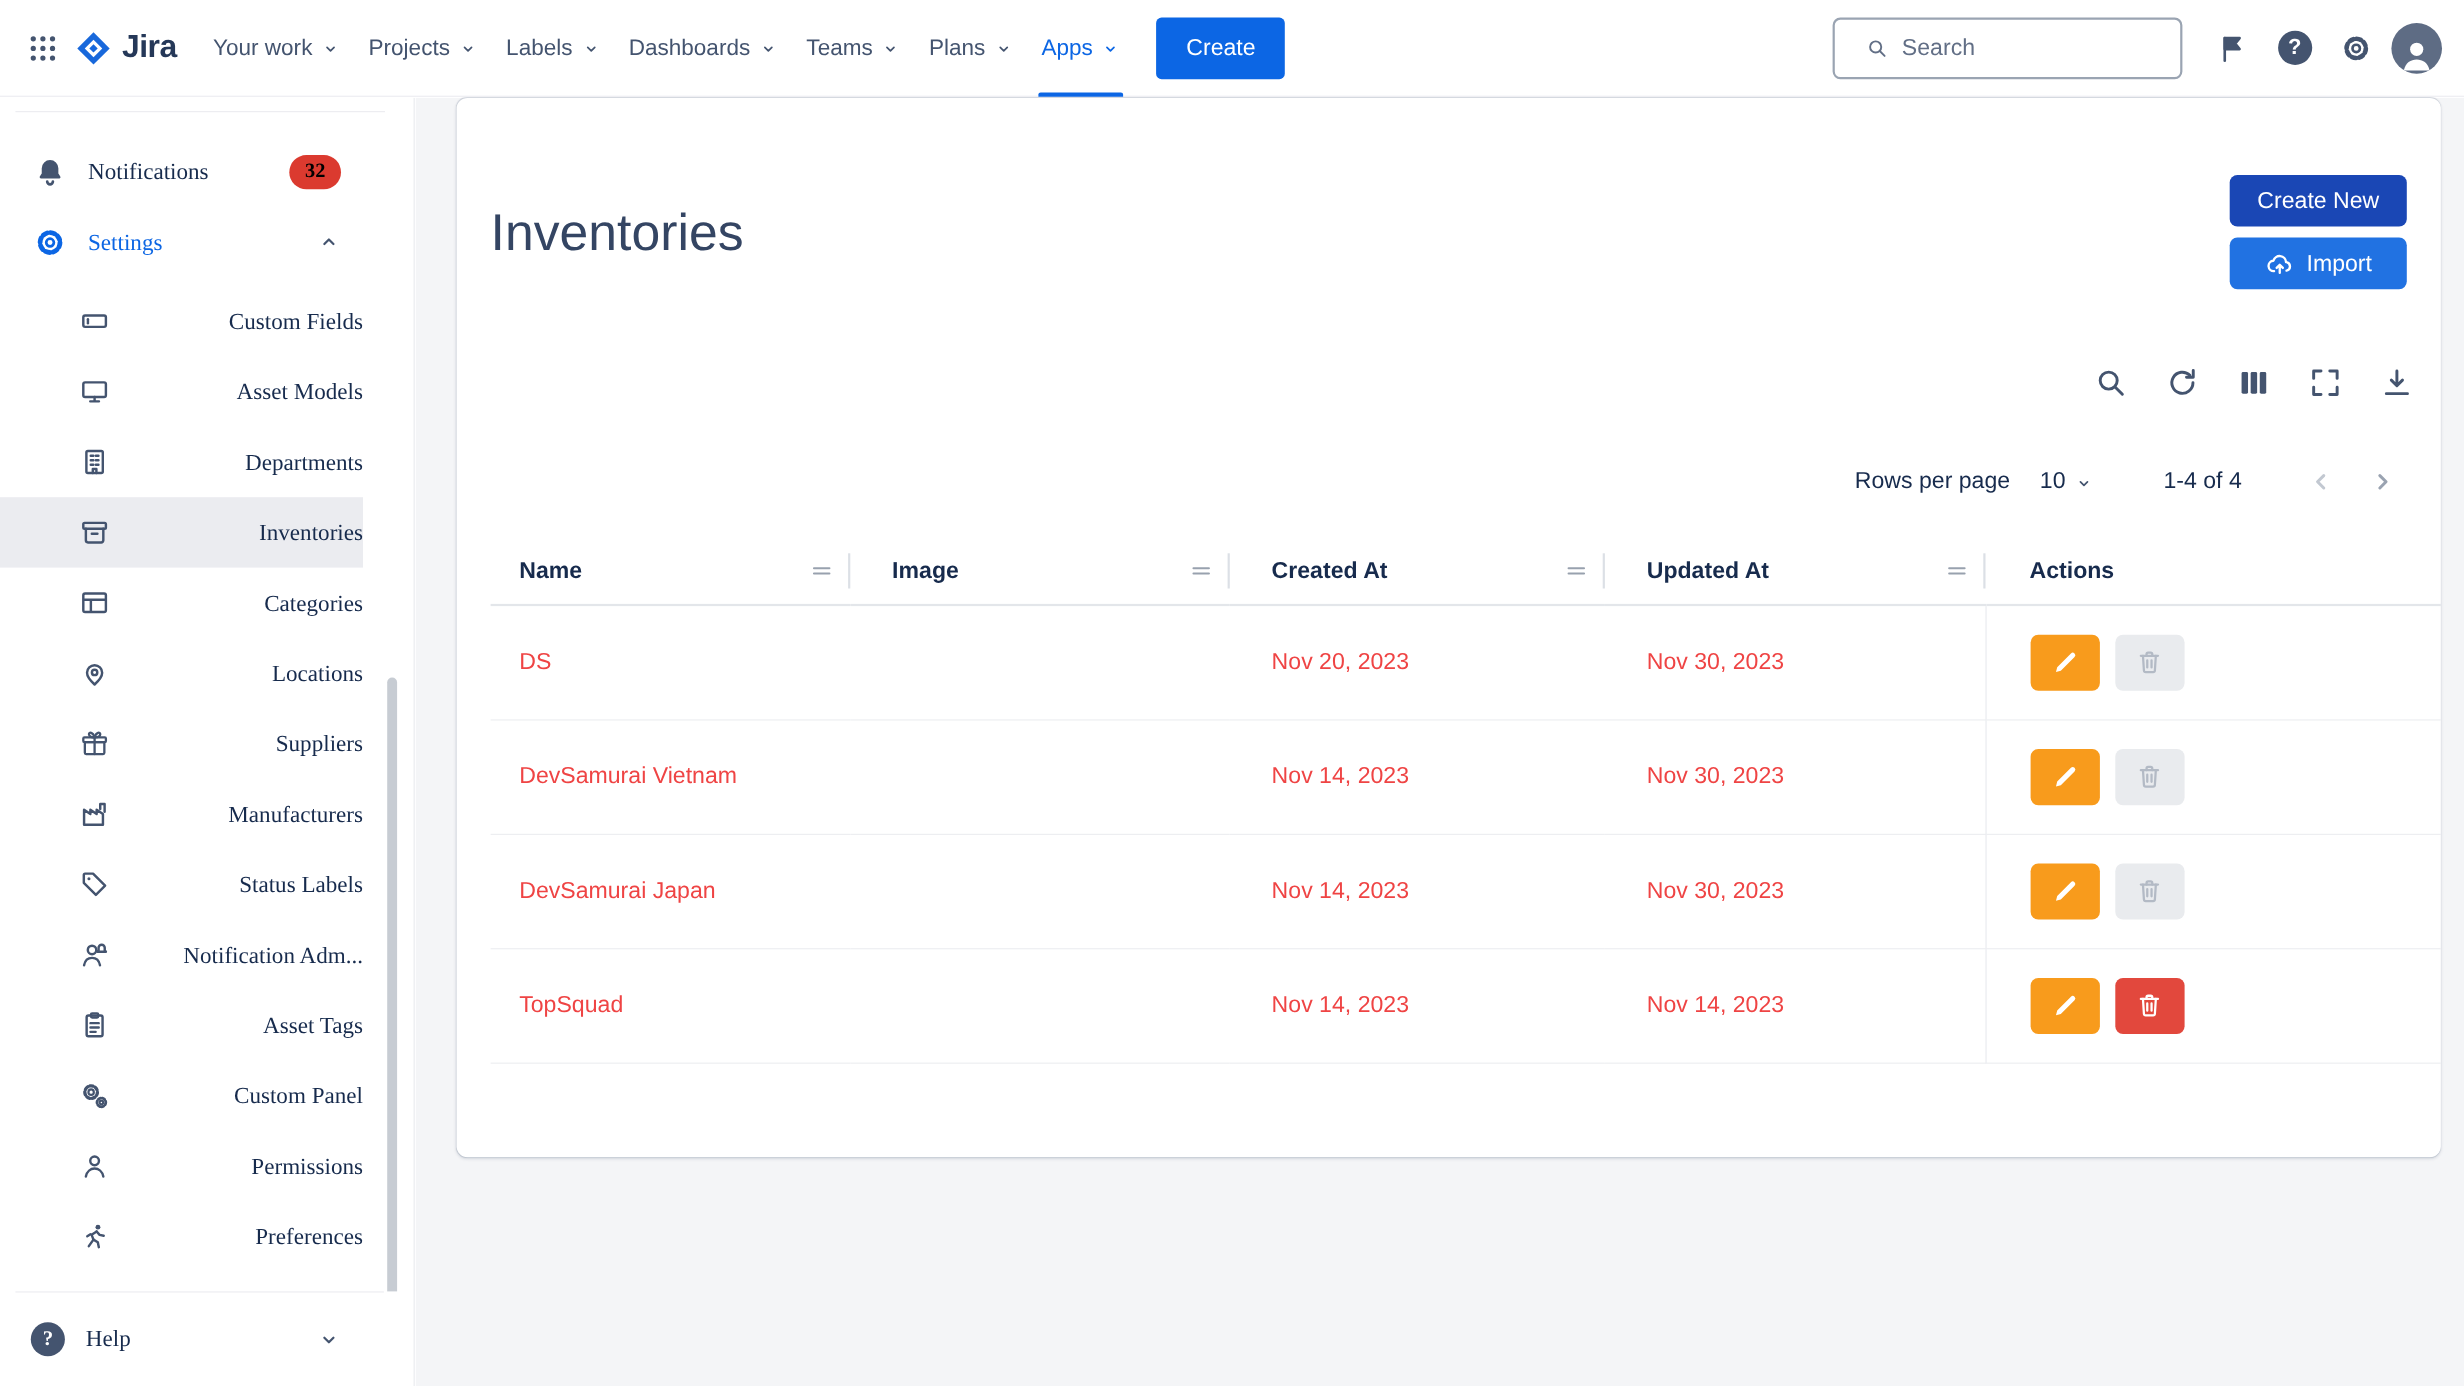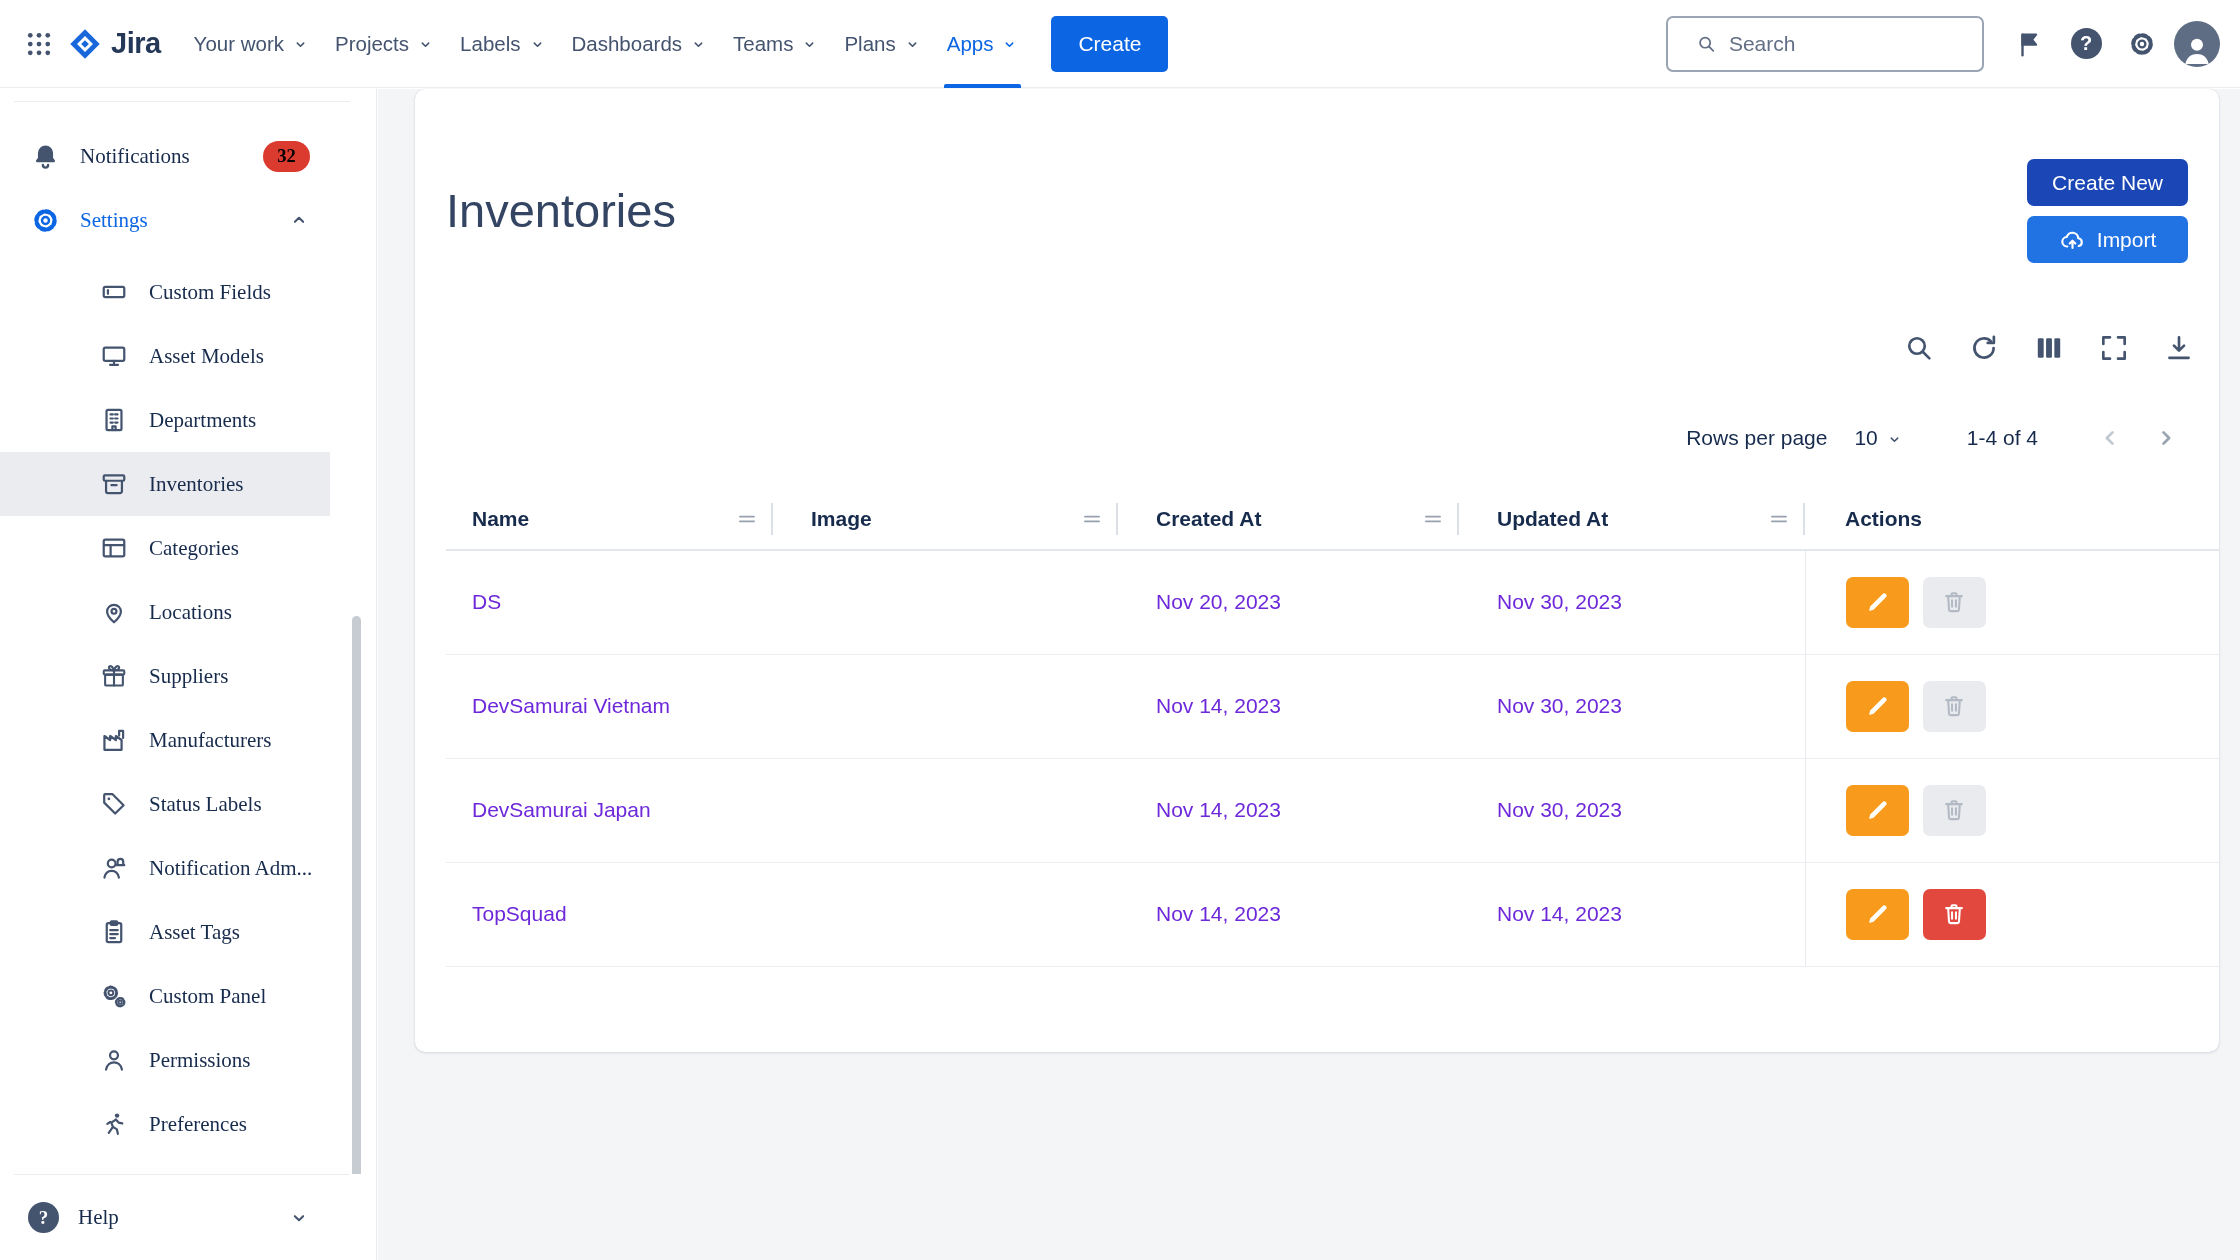--- a/index.html
+++ b/index.html
@@ -36,21 +36,21 @@
   .sidebar { position:absolute; top:89px; left:0; bottom:0; width:377px; background:#fff; border-right:1px solid #E8EAEE; z-index:2;font-family:Liberation Serif, serif; }
   .sidebar-divider { height:1px; background:#EBECF0; margin:12px 26px 22px 14px; }
   .side-row { height:64px; display:flex; align-items:center; padding:0 20px 0 30px; width:330px; font-size:21px; color:#172B4D; cursor:pointer; }
   .row-icon { width:31px; height:31px; margin-right:19px; color:#44546F; display:flex; align-items:center; justify-content:center; flex:none; }
   .row-icon .ic { width:100%; height:100%; }
   .badge { margin-left:auto; background:var(--badge-red,#DB3A2F); color:#000000; font-size:18.5px; font-weight:700; min-width:47px; height:31px; border-radius:17px; display:flex; align-items:center; justify-content:center; padding:0 8px; }
   .side-row.settings { color:var(--brand-blue,#0C66E4); font-weight:500; }
   .side-row.settings .row-icon { color:var(--brand-blue,#0C66E4); }
   .chev { margin-left:auto; color:#44546F; width:22px; height:22px; flex:none; }
   .sub-list { margin-top:8px; }
-  .sub-item { height:64px; display:flex; align-items:center; padding-left:100px; width:330px; font-size:21px; color:#172B4D; cursor:pointer; }
+  .sub-item { height:64px; display:flex; align-items:center; padding-left:72px; width:330px; font-size:21px; color:#172B4D; cursor:pointer;justify-content:space-between; }
   .sub-item .row-icon { width:28px; height:28px; margin-right:21px; }
   .sub-item.active { background:var(--active-item-bg,#EBECF0); }
   .sub-item span { white-space:nowrap; overflow:hidden; text-overflow:ellipsis; max-width:210px; }
   .scroll-thumb { position:absolute; right:15px; top:527px; width:9px; height:572px; border-radius:5px; background:#C7CCD3; }
   .sidebar-bottom { position:absolute; bottom:0; left:0; right:1px; background:#fff; }
   .help-divider { height:1px; background:#EBECF0; margin:0 26px 0 14px; }
   .help-row { height:85px; display:flex; align-items:center; padding:0 20px 0 28px; width:330px; font-size:21px; color:#172B4D; cursor:pointer; }
   .help-icon { width:31px; height:31px; border-radius:50%; background:#44546F; color:#fff; font-weight:700; font-size:19px; display:flex; align-items:center; justify-content:center; margin-right:19px; flex:none; }
 
   
@@ -75,21 +75,21 @@
   .pg-prev { margin-left:52px; color:#C2C8D1; }
   .pg-next { margin-left:16px; color:#9AA3B1; }
 
   
   .inv-table { margin:33px 0 0 31px; width:1773px; border-collapse:collapse; table-layout:fixed; }
   .inv-table th { font-size:21px; font-weight:700; color:#172B4D; text-align:left; height:62px; position:relative; padding:0 0 0 38px; border-bottom:2px solid #E3E6EA; }
   .inv-table th.c-name, .inv-table td.c-name { padding-left:26px; }
   .inv-table th.c-actions, .inv-table td.c-actions { padding-left:40px; }
   .handle { position:absolute; right:13px; top:50%; transform:translateY(-50%); color:#98A1AE; width:26px; height:26px; cursor:col-resize; }
   .divider { position:absolute; right:0; top:15px; height:32px; width:2px; background:#DCE0E6; }
-  .inv-table td { font-size:21px; color:#6d28d9; height:104px; padding-left:38px; border-bottom:1px solid #ECEDF0; }
+  .inv-table td { font-size:21px; color:#ef4444; height:104px; padding-left:38px; border-bottom:1px solid #ECEDF0; }
   .col-upd { border-right:1px solid #E8EAEE; }
   .action-buttons { display:flex; gap:14px; }
   .btn-edit { width:63px; height:51px; border-radius:7px; background:var(--edit-orange,#F89B1C); color:#fff; display:flex; align-items:center; justify-content:center; }
   .btn-edit .ic { width:27px; height:27px; }
   .btn-delete { width:63px; height:51px; border-radius:7px; background:#E9EBEE; color:#B3BAC5; display:flex; align-items:center; justify-content:center; }
   .btn-delete .ic { width:26px; height:26px; }
   .btn-delete.danger { background:var(--delete-red,#E2483D); color:#fff; }
 </style>
 </head>
 <body>

